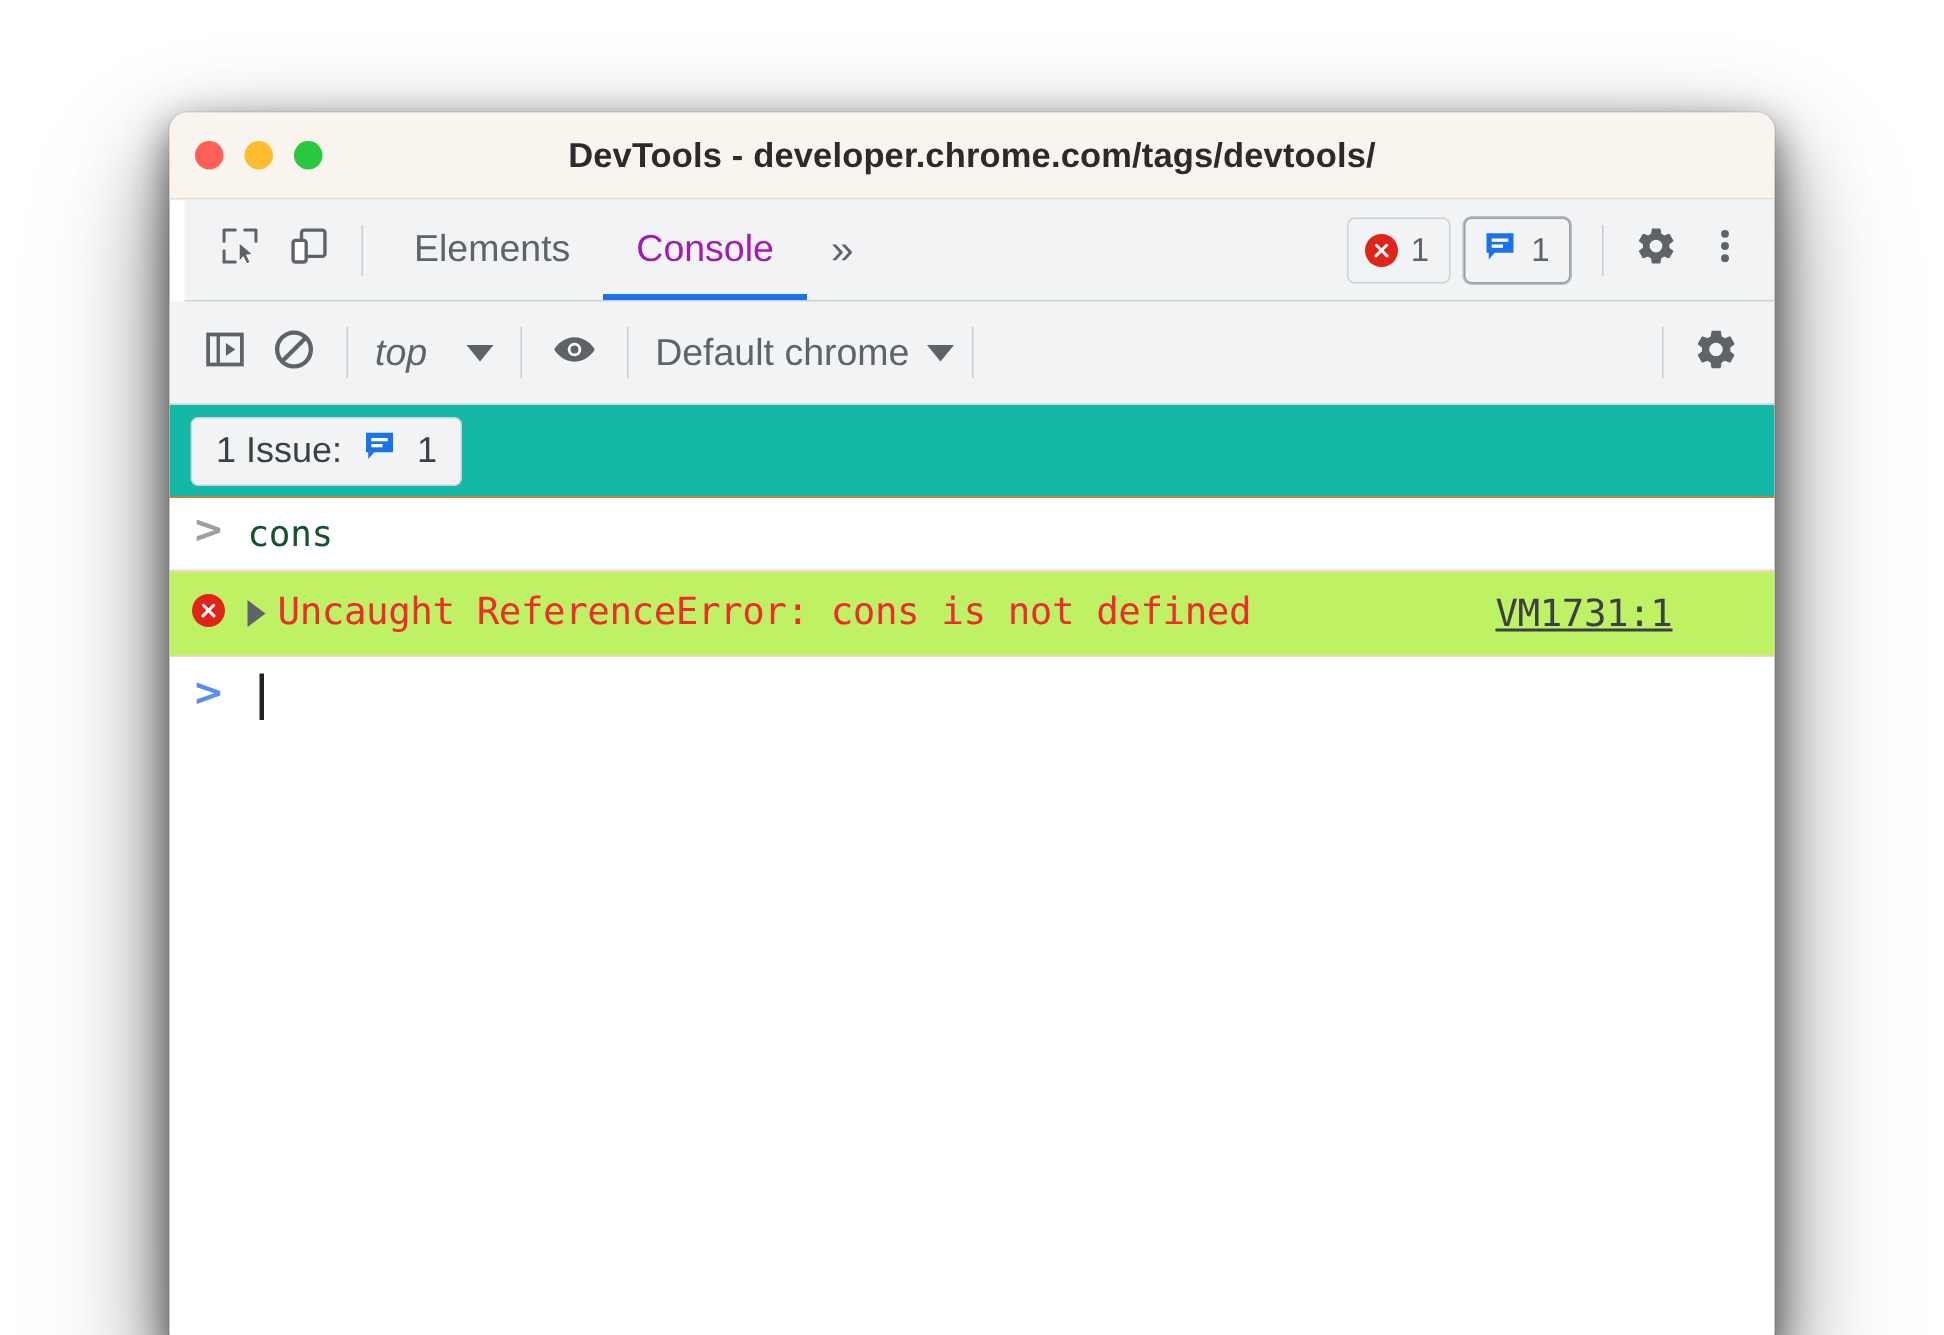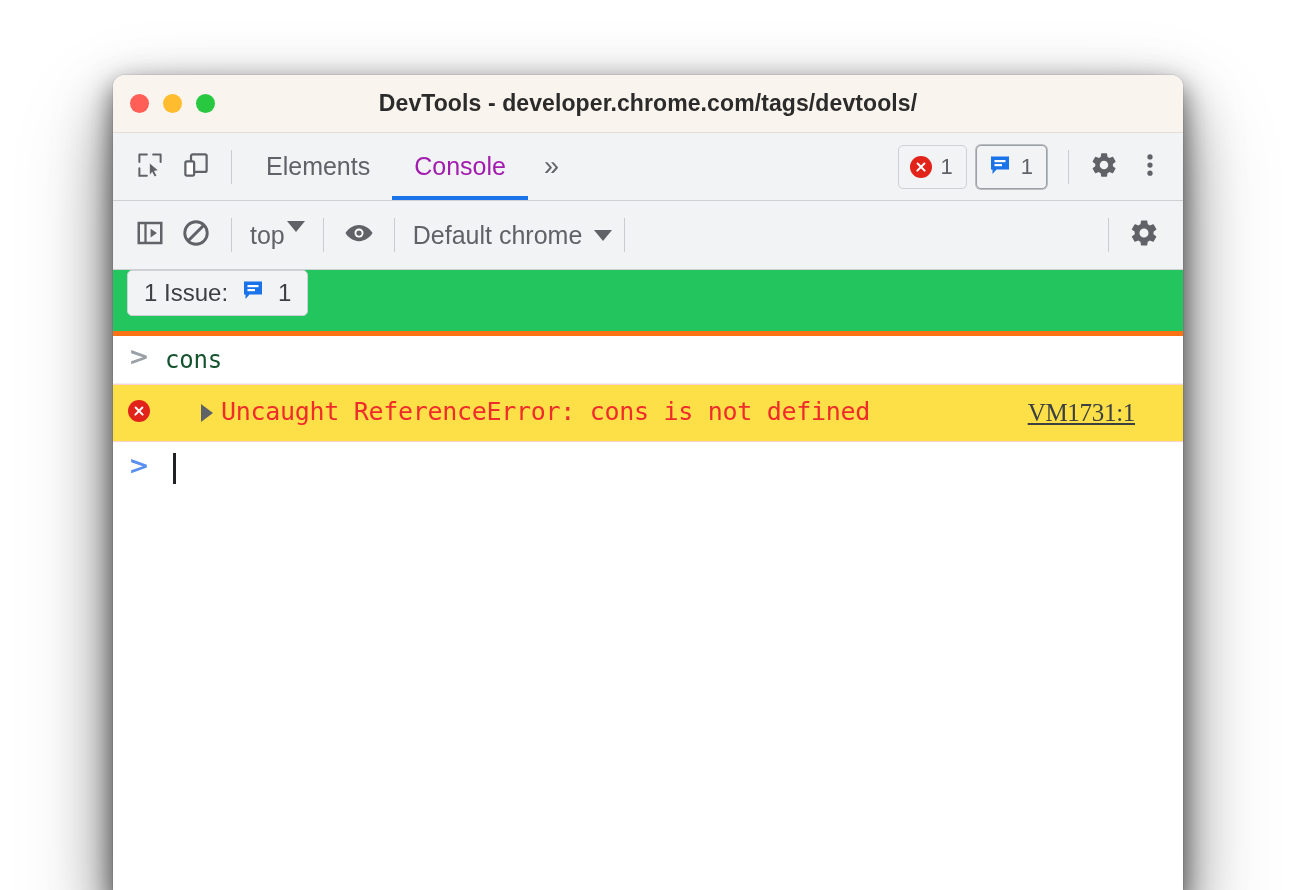--- a/index.html
+++ b/index.html
@@ -72,20 +72,21 @@
   
   .tabbar {
     height: 67px;
     background: #f1f3f4;
     border-bottom: 1px solid #cdd1d4;
     display: flex;
     align-items: center;
     padding: 0 0 0 14px;
     flex: none;
     position: relative;
+    margin-left: 10px;
   }
   .iconbtn {
     width: 46px;
     height: 46px;
     display: flex;
     align-items: center;
     justify-content: center;
     border-radius: 4px;
     flex: none;
   }
@@ -172,26 +173,27 @@
     height: 68px;
     background: #f1f3f4;
     border-bottom: 1px solid #cdd1d4;
     display: flex;
     align-items: center;
     padding-left: 14px;
     flex: none;
   }
   .ctx-select {
     display: flex;
-    align-items: flex-start;
-    gap: 2px;
+    align-items: center;
+    gap: 26px;
     font-size: 25px;
     color: #5f6368;
     padding: 0 6px;
     white-space: nowrap;
+    font-style: italic;
   }
   .caret {
     width: 0; height: 0;
     border-left: 9px solid transparent;
     border-right: 9px solid transparent;
     border-top: 11px solid #5f6368;
     flex: none;
   }
   .filter-input {
     flex: none;
@@ -221,23 +223,24 @@
   .consolebar-right {
     margin-left: auto;
     display: flex;
     align-items: center;
     padding-right: 16px;
   }
 
   
   .issuesbar {
     height: 61px;
-    background: #22c55e;
-    border-bottom: 5px solid #f97316;
-    display: flex;
+    background: #14b8a6;
+    border-bottom: 1px solid #f97316;
+    display: flex;
+    align-items: center;
     padding-left: 14px;
     flex: none;
   }
   .issue-chip {
     display: flex;
     align-items: center;
     gap: 13px;
     border: 1px solid #cdd1d4;
     border-radius: 5px;
     background: #f1f3f4;
@@ -281,25 +284,24 @@
   .chev.blue { color: #5a8ef0; }
 
   .cmd-text {
     font-size: 24px;
     color: #14532d;
     line-height: 34px;
     letter-spacing: -0.2px;
   }
 
   .row.error {
-    background: #fde047;
+    background: #bef264;
     border-top: 1px solid #fad2d2;
     border-bottom: 1px solid #fad2d2;
     padding: 10px 0 12px 0;
-    gap: 36px;
   }
   .row.error .gutter { padding-top: 5px; }
   .err-body {
     flex: 1 1 auto;
     display: flex;
     align-items: flex-start;
   }
   .tri {
     width: 0; height: 0;
     border-top: 9px solid transparent;
@@ -310,29 +312,28 @@
   }
   .err-text {
     color: #ef2b2b;
     font-size: 25px;
     line-height: 33px;
     white-space: pre;
     letter-spacing: -0.3px;
   }
   .err-link {
     margin-left: auto;
-    margin-right: 48px;
+    margin-right: 68px;
     color: #3c4043;
     font-size: 25px;
     line-height: 33px;
     text-decoration: underline;
     white-space: nowrap;
     letter-spacing: -0.3px;
     padding-top: 1px;
-    font-family: Liberation Serif, serif;
   }
 
   .row.prompt {
     border-bottom: none;
     padding-top: 10px;
     min-height: 46px;
   }
   .caretbar {
     width: 3px;
     height: 31px;

